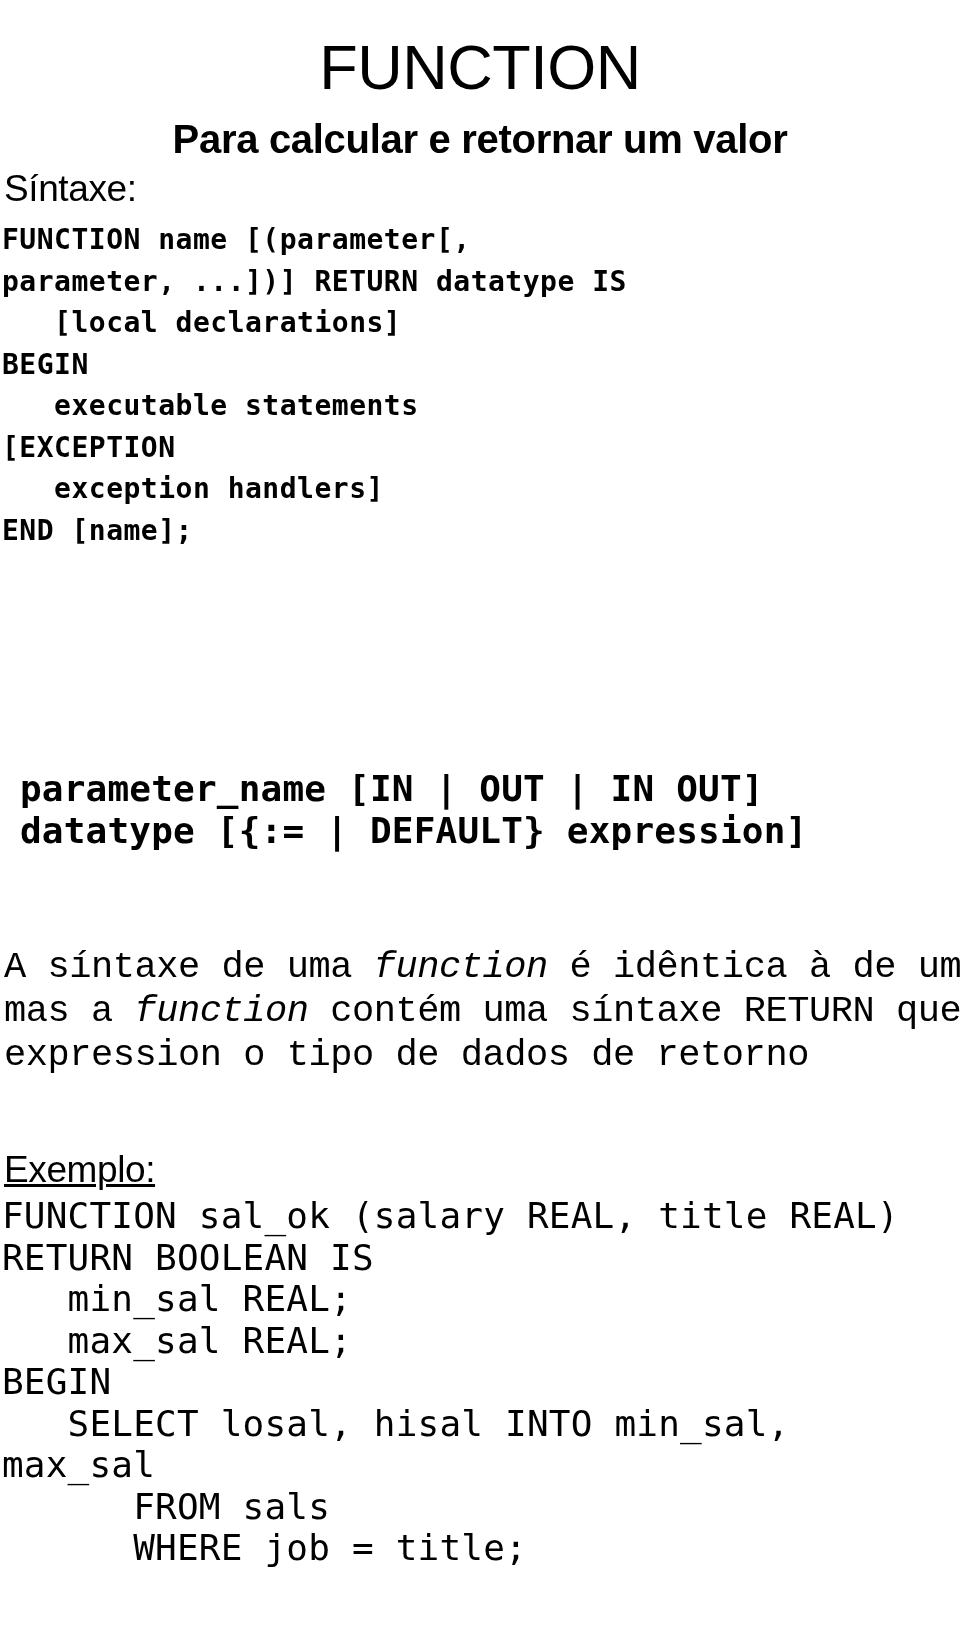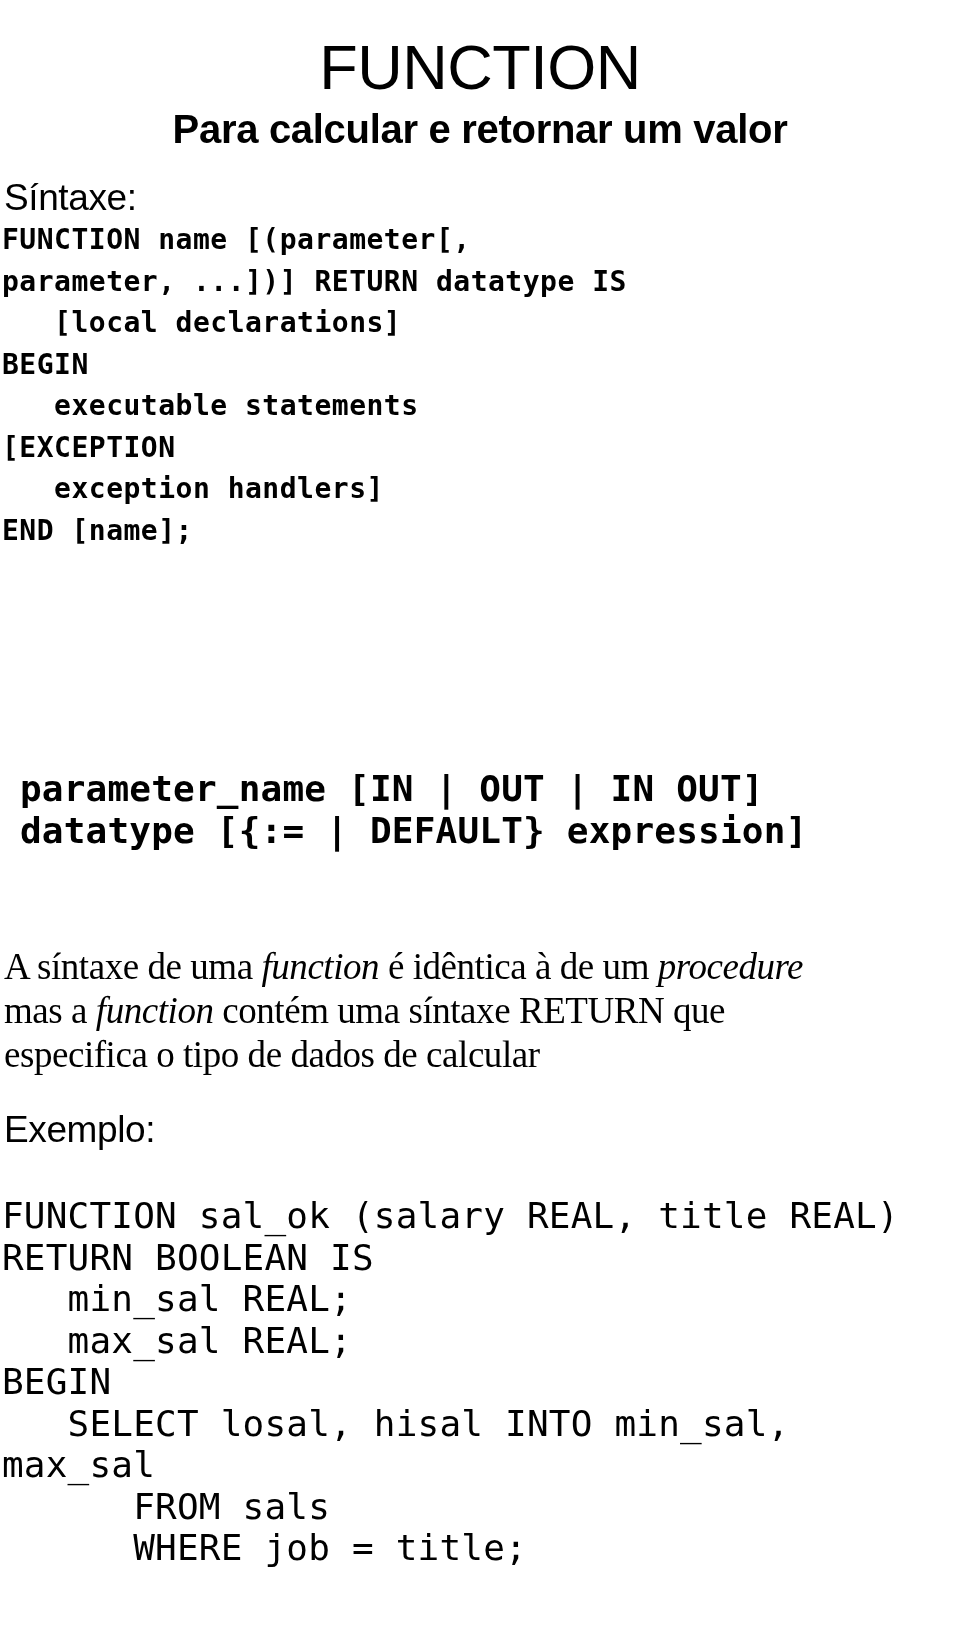--- a/index.html
+++ b/index.html
@@ -34,21 +34,21 @@
     font-family: "Liberation Sans", sans-serif;
     font-weight: 400;
     font-size: 63px;
     line-height: 70px;
     letter-spacing: -0.5px;
     white-space: nowrap;
   }
 
   .doc-subtitle {
     position: absolute;
-    top: 72px;
+    top: 82px;
     left: 0;
     width: 960px;
     text-align: center;
     font-family: "Liberation Sans", sans-serif;
     font-weight: 700;
     font-size: 40px;
     line-height: 48px;
     letter-spacing: -0.3px;
     white-space: nowrap;
   }
@@ -57,23 +57,23 @@
   .label-plain {
     position: absolute;
     left: 4px;
     font-family: "Liberation Sans", sans-serif;
     font-weight: 400;
     font-size: 37px;
     line-height: 44px;
     letter-spacing: -0.4px;
     white-space: nowrap;
   }
-  .label-syntaxe { top: 176px; }
+  .label-syntaxe { top: 167px; }
   .label-espec   { top: 672px; }
-  .label-exemplo { top: 1108px; }
+  .label-exemplo { top: 1148px; text-decoration: underline; }
 
   
   .code-bold {
     position: absolute;
     left: 2px;
     top: 219px;
     font-family: "DejaVu Sans Mono", "Liberation Mono", monospace;
     font-weight: 700;
     font-size: 28px;
     line-height: 41.5px;
@@ -95,21 +95,21 @@
     white-space: pre;
     margin: 18px;
   }
 
   
   .body-para {
     position: absolute;
     left: 4px;
     top: 945px;
     width: 952px;
-    font-family: Liberation Serif, serif;
+    font-family: Liberation Mono, monospace;
     font-weight: 400;
     font-size: 37px;
     line-height: 44px;
     letter-spacing: -0.45px;
     margin: 0;
   }
   .body-para em {
     font-style: italic;
   }
   .body-line { display: block; white-space: nowrap; }
@@ -148,21 +148,21 @@
    exception handlers]
 END [name];</pre>
 
 
   <pre class="code-param">parameter_name [IN | OUT | IN OUT]
 datatype [{:= | DEFAULT} expression]</pre>
 
   <p class="body-para">
     <span class="body-line"><span>A síntaxe de uma </span><em>function</em><span> é idêntica à de um </span><em>procedure</em></span>
     <span class="body-line"><span>mas a </span><em>function</em><span> contém uma síntaxe RETURN que</span></span>
-    <span class="body-line">especifica o tipo de dados de calcular</span>
+    <span class="body-line">expression o tipo de dados de retorno</span>
   </p>
 
   <div class="label-plain label-exemplo">Exemplo:</div>
 
   <pre class="code-example">FUNCTION sal_ok (salary REAL, title REAL)
 RETURN BOOLEAN IS
    min_sal REAL;
    max_sal REAL;
 BEGIN
    SELECT losal, hisal INTO min_sal,

